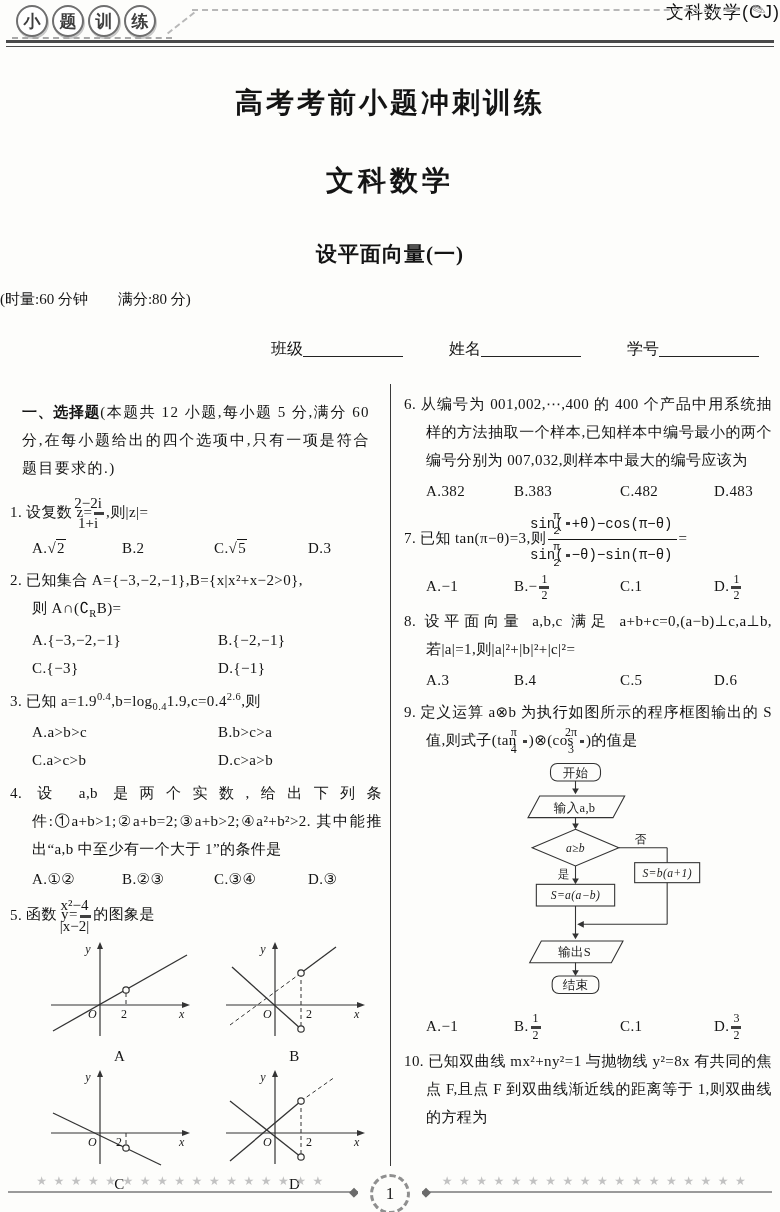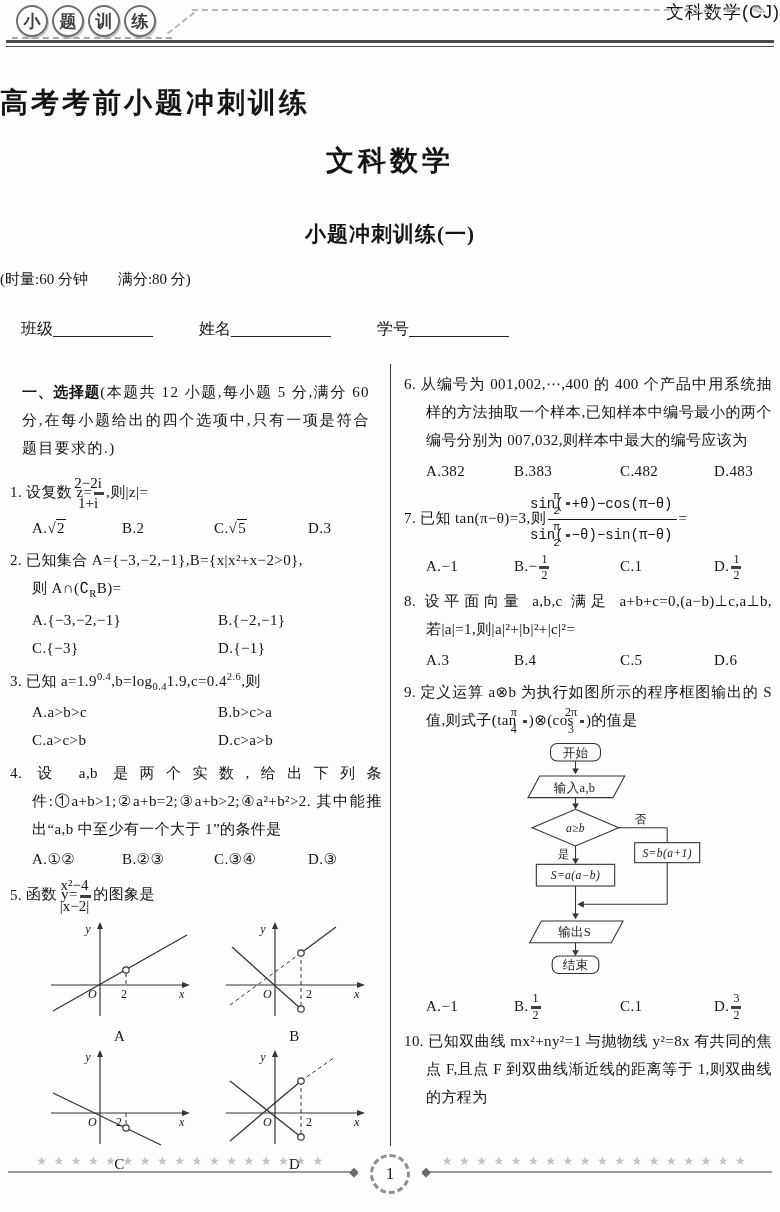--- a/index.html
+++ b/index.html
@@ -11,25 +11,25 @@
   .logo .c{width:28px;height:28px;border:2px solid #6f6f6f;border-radius:50%;background:#fff;
            display:flex;align-items:center;justify-content:center;font-size:17px;font-weight:bold;
            color:#3d3d3d;box-shadow:1px 2px 0 #c9c9c9;font-family:"Liberation Sans",sans-serif;}
   .logo-underline{position:absolute;left:12px;top:37px;width:160px;border-top:2px dashed #a8a8a8;}
   .top-dash{position:absolute;left:192px;top:9px;width:548px;border-top:2px dashed #b8b8b8;}
   .diag-dash{position:absolute;left:164px;top:22px;width:34px;border-top:2px dashed #b8b8b8;transform:rotate(-38deg);}
   .pen-icon{position:absolute;right:14px;top:0;color:#9a9a9a;font-size:17px;transform:rotate(-20deg);}
   .htitle{text-align:right;font-family:"Liberation Sans",sans-serif;font-weight:normal;font-size:18px;letter-spacing:1px;}
   .hrule{position:absolute;left:6px;right:6px;top:40px;height:3px;border-top:3px solid #4a4a4a;border-bottom:1px solid #4a4a4a;}
   
-  .t-main{text-align:left;font-size:28px;font-weight:bold;margin-top:38px;letter-spacing:3px;}
-  .t-subject{text-align:center;font-size:28px;font-weight:bold;margin-top:20px;letter-spacing:4px;}
+  .t-main{text-align:center;font-size:28px;font-weight:bold;margin-top:38px;letter-spacing:3px;}
+  .t-subject{text-align:center;font-size:28px;font-weight:bold;margin-top:40px;letter-spacing:4px;}
   .t-section{text-align:center;font-size:21px;font-weight:bold;margin-top:40px;letter-spacing:1px;}
   .t-meta{text-align:left;font-size:15px;margin-top:22px;}
-  .student{margin-top:30px;text-align:left;font-size:16px;}
+  .student{margin-top:30px;text-align:right;font-size:16px;}
   .student .grp{margin:0 21px;white-space:nowrap;}
   .blank{display:inline-block;width:100px;border-bottom:1px solid #222;height:17px;vertical-align:-3px;}
   
   .columns{display:flex;margin-top:24px;height:782px;}
   .col{width:50%;box-sizing:border-box;padding:2px 8px 0 10px;font-size:15px;line-height:1.88;text-align:justify;letter-spacing:.4px;}
   .col.right{border-left:1px solid #3a3a3a;padding-left:13px;}
   .intro{margin:12px;letter-spacing:1.4px;}
   .intro .b{font-weight:bold;letter-spacing:.5px;}
   .q{margin-top:4px;padding-left:22px;text-indent:-22px;}
   .qno{margin-right:4px;}
@@ -81,21 +81,21 @@
     <div class="logo-underline"></div>
     <div class="diag-dash"></div>
     <div class="top-dash"></div>
     <span class="pen-icon">✎</span>
     <div class="htitle">文科数学(CJ)</div>
     <div class="hrule"></div>
   </header>
 
   <div class="t-main">高考考前小题冲刺训练</div>
   <div class="t-subject">文科数学</div>
-  <div class="t-section">小题冲刺训练(一)</div>
+  <div class="t-section">设平面向量(一)</div>
   <div class="t-meta">(时量:60 分钟　　满分:80 分)</div>
 
   <div class="student">
     <span class="grp"><span>班级</span><span class="blank"></span></span>
     <span class="grp"><span>姓名</span><span class="blank"></span></span>
     <span class="grp"><span>学号</span><span class="blank"></span></span>
   </div>
 
   <div class="columns">
 

